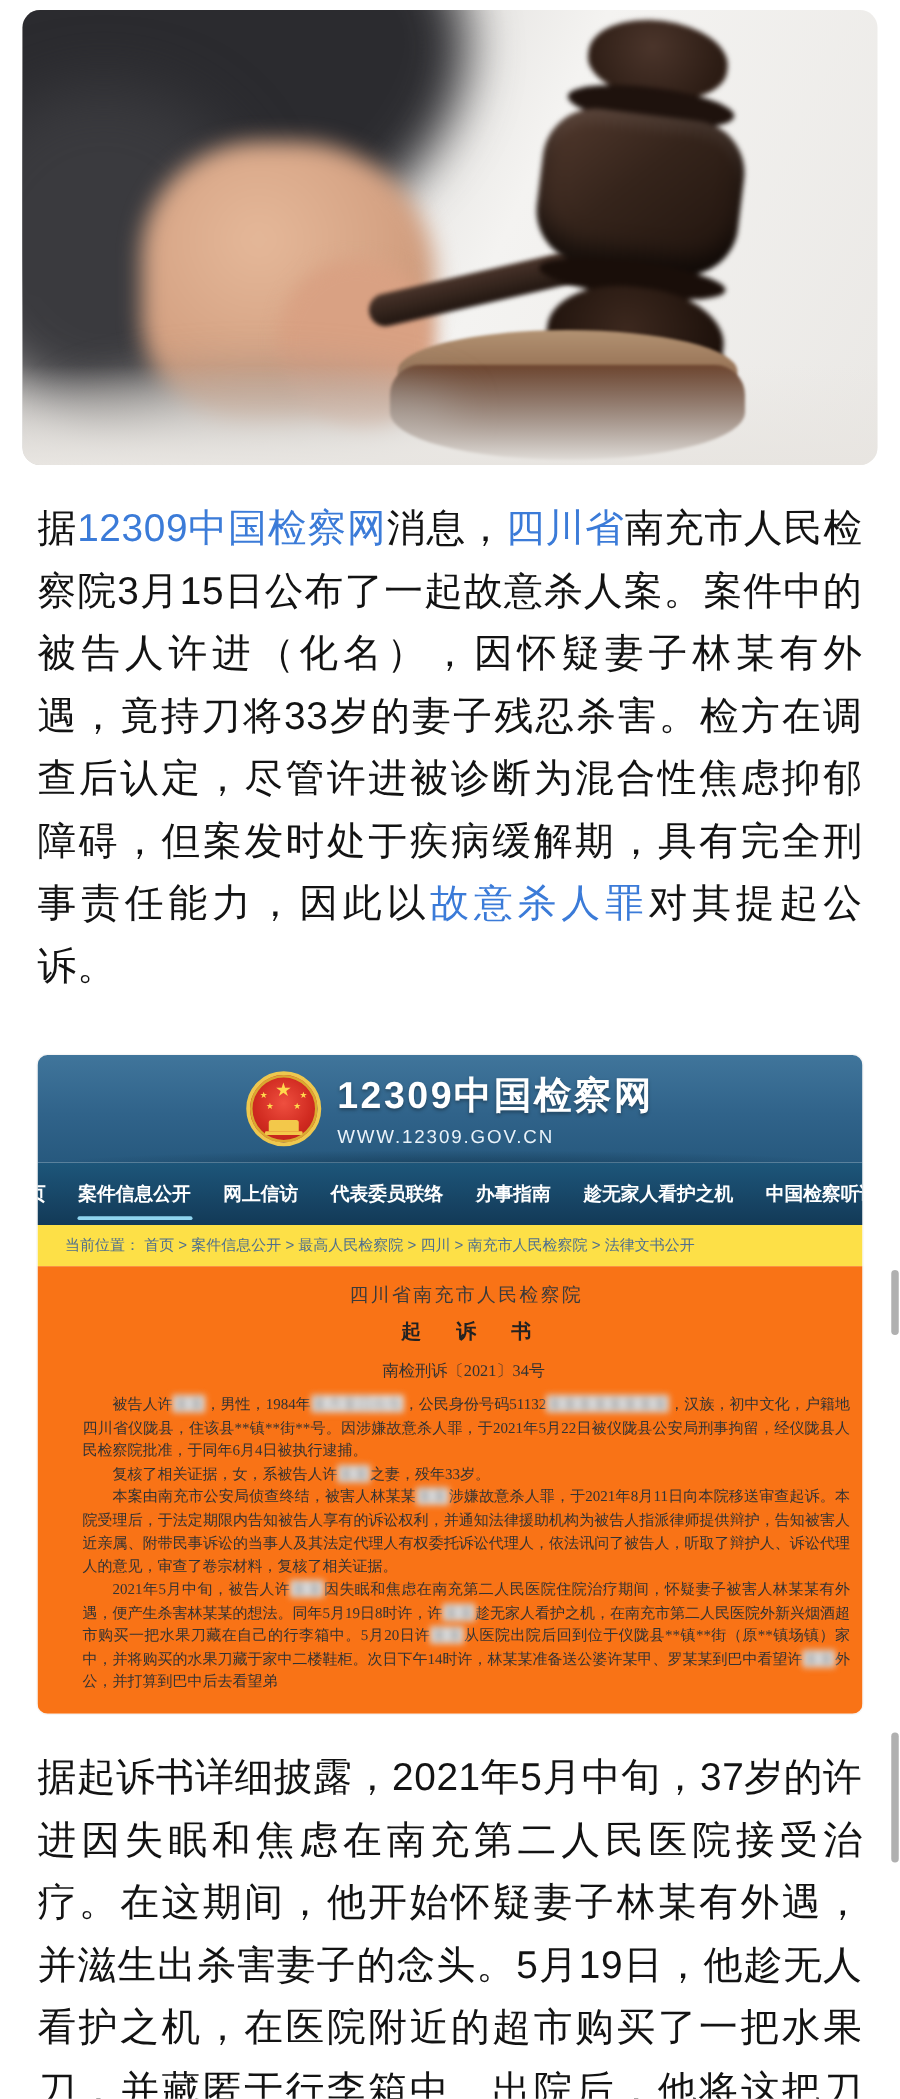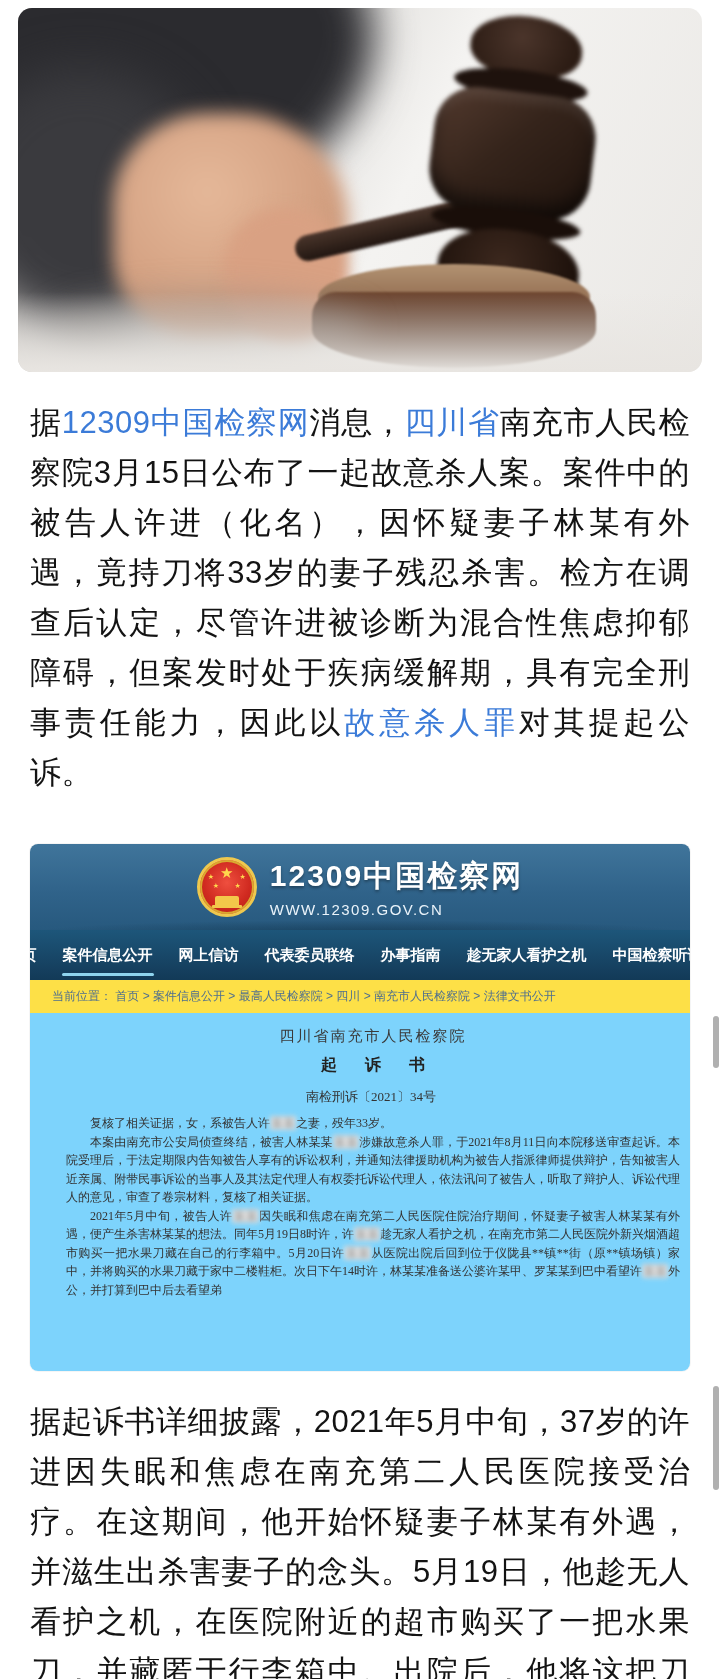--- a/index.html
+++ b/index.html
@@ -97,21 +97,21 @@
   .nav-item.active::after{content:"";position:absolute;left:12px;right:12px;bottom:-11px;
     height:3px;background:#8fd4ee;border-radius:2px;}
   .nav-sep{width:1px;height:15px;background:rgba(255,255,255,.35);}
 
   .breadcrumb{
     height:33px;background:#fde047;color:#4f6f8e;font-size:12px;
     display:flex;align-items:center;padding:0 22px;
   }
 
   .doc{
-    background:#7dd3fc;height:358px;overflow:hidden;box-sizing:border-box;
+    background:#f97316;height:358px;overflow:hidden;box-sizing:border-box;
     padding:14px 10px 0 36px;
     font-family:"Liberation Serif","DejaVu Serif",serif;color:#2f2f2f;
   }
   .doc-org{text-align:center;font-size:15px;letter-spacing:2px;color:#3a3a3a;}
   .doc-title{text-align:center;font-size:16px;font-weight:bold;letter-spacing:12px;
     text-indent:12px;margin:9px 0 12px;color:#222;}
   .doc-caseno{text-align:center;font-size:13px;margin:0 4px 8px 0;color:#333;}
   .doc-par{font-size:12px;line-height:18.5px;text-align:justify;margin:0;
     text-indent:2em;color:#333;}
   .redacted{filter:blur(2.4px);color:#8a8a8a;background:#e3e3e3;border-radius:1px;padding:0 1px;}
@@ -178,20 +178,21 @@
       <span class="nav-item">中国检察听证网</span>
     </div>
 
   <div class="breadcrumb">当前位置： 首页 &gt; 案件信息公开 &gt; 最高人民检察院 &gt; 四川 &gt; 南充市人民检察院 &gt; 法律文书公开</div>
 
   <div class="doc">
     <div class="doc-org">四川省南充市人民检察院</div>
     <div class="doc-title">起 诉 书</div>
     <div class="doc-caseno">南检刑诉〔2021〕34号</div>
     <div>
+        <p class="doc-par"><span>被告人许</span><span class="redacted">某某</span><span>，男性，1984年</span><span class="redacted">某月某日出生</span><span>，公民身份号码51132</span><span class="redacted">某某某某某某某某</span><span>，汉族，初中文化，户籍地四川省仪陇县，住该县**镇**街**号。因涉嫌故意杀人罪，于2021年5月22日被仪陇县公安局刑事拘留，经仪陇县人民检察院批准，于同年6月4日被执行逮捕。</span></p>
         <p class="doc-par"><span>复核了相关证据，女，系被告人许</span><span class="redacted">某某</span><span>之妻，殁年33岁。</span></p>
         <p class="doc-par"><span>本案由南充市公安局侦查终结，被害人林某某</span><span class="redacted">某某</span><span>涉嫌故意杀人罪，于2021年8月11日向本院移送审查起诉。本院受理后，于法定期限内告知被告人享有的诉讼权利，并通知法律援助机构为被告人指派律师提供辩护，告知被害人近亲属、附带民事诉讼的当事人及其法定代理人有权委托诉讼代理人，依法讯问了被告人，听取了辩护人、诉讼代理人的意见，审查了卷宗材料，复核了相关证据。</span></p>
         <p class="doc-par"><span>2021年5月中旬，被告人许</span><span class="redacted">某某</span><span>因失眠和焦虑在南充第二人民医院住院治疗期间，怀疑妻子被害人林某某有外遇，便产生杀害林某某的想法。同年5月19日8时许，许</span><span class="redacted">某某</span><span>趁无家人看护之机，在南充市第二人民医院外新兴烟酒超市购买一把水果刀藏在自己的行李箱中。5月20日许</span><span class="redacted">某某</span><span>从医院出院后回到位于仪陇县**镇**街（原**镇场镇）家中，并将购买的水果刀藏于家中二楼鞋柜。次日下午14时许，林某某准备送公婆许某甲、罗某某到巴中看望许</span><span class="redacted">某某</span><span>外公，并打算到巴中后去看望弟</span></p>
       </div>
   </div>
 </div>
 
 <p class="article-par"><span>据起诉书详细披露，2021年5月中旬，37岁的许进因失眠和焦虑在南充第二人民医院接受治疗。在这期间，他开始怀疑妻子林某有外遇，并滋生出杀害妻子的念头。5月19日，他趁无人看护之机，在医院附近的超市购买了一把水果刀，并藏匿于行李箱中。出院后，他将这把刀藏在了南充</span></p>
 
 <div class="scroll-thumb thumb-a"></div>

